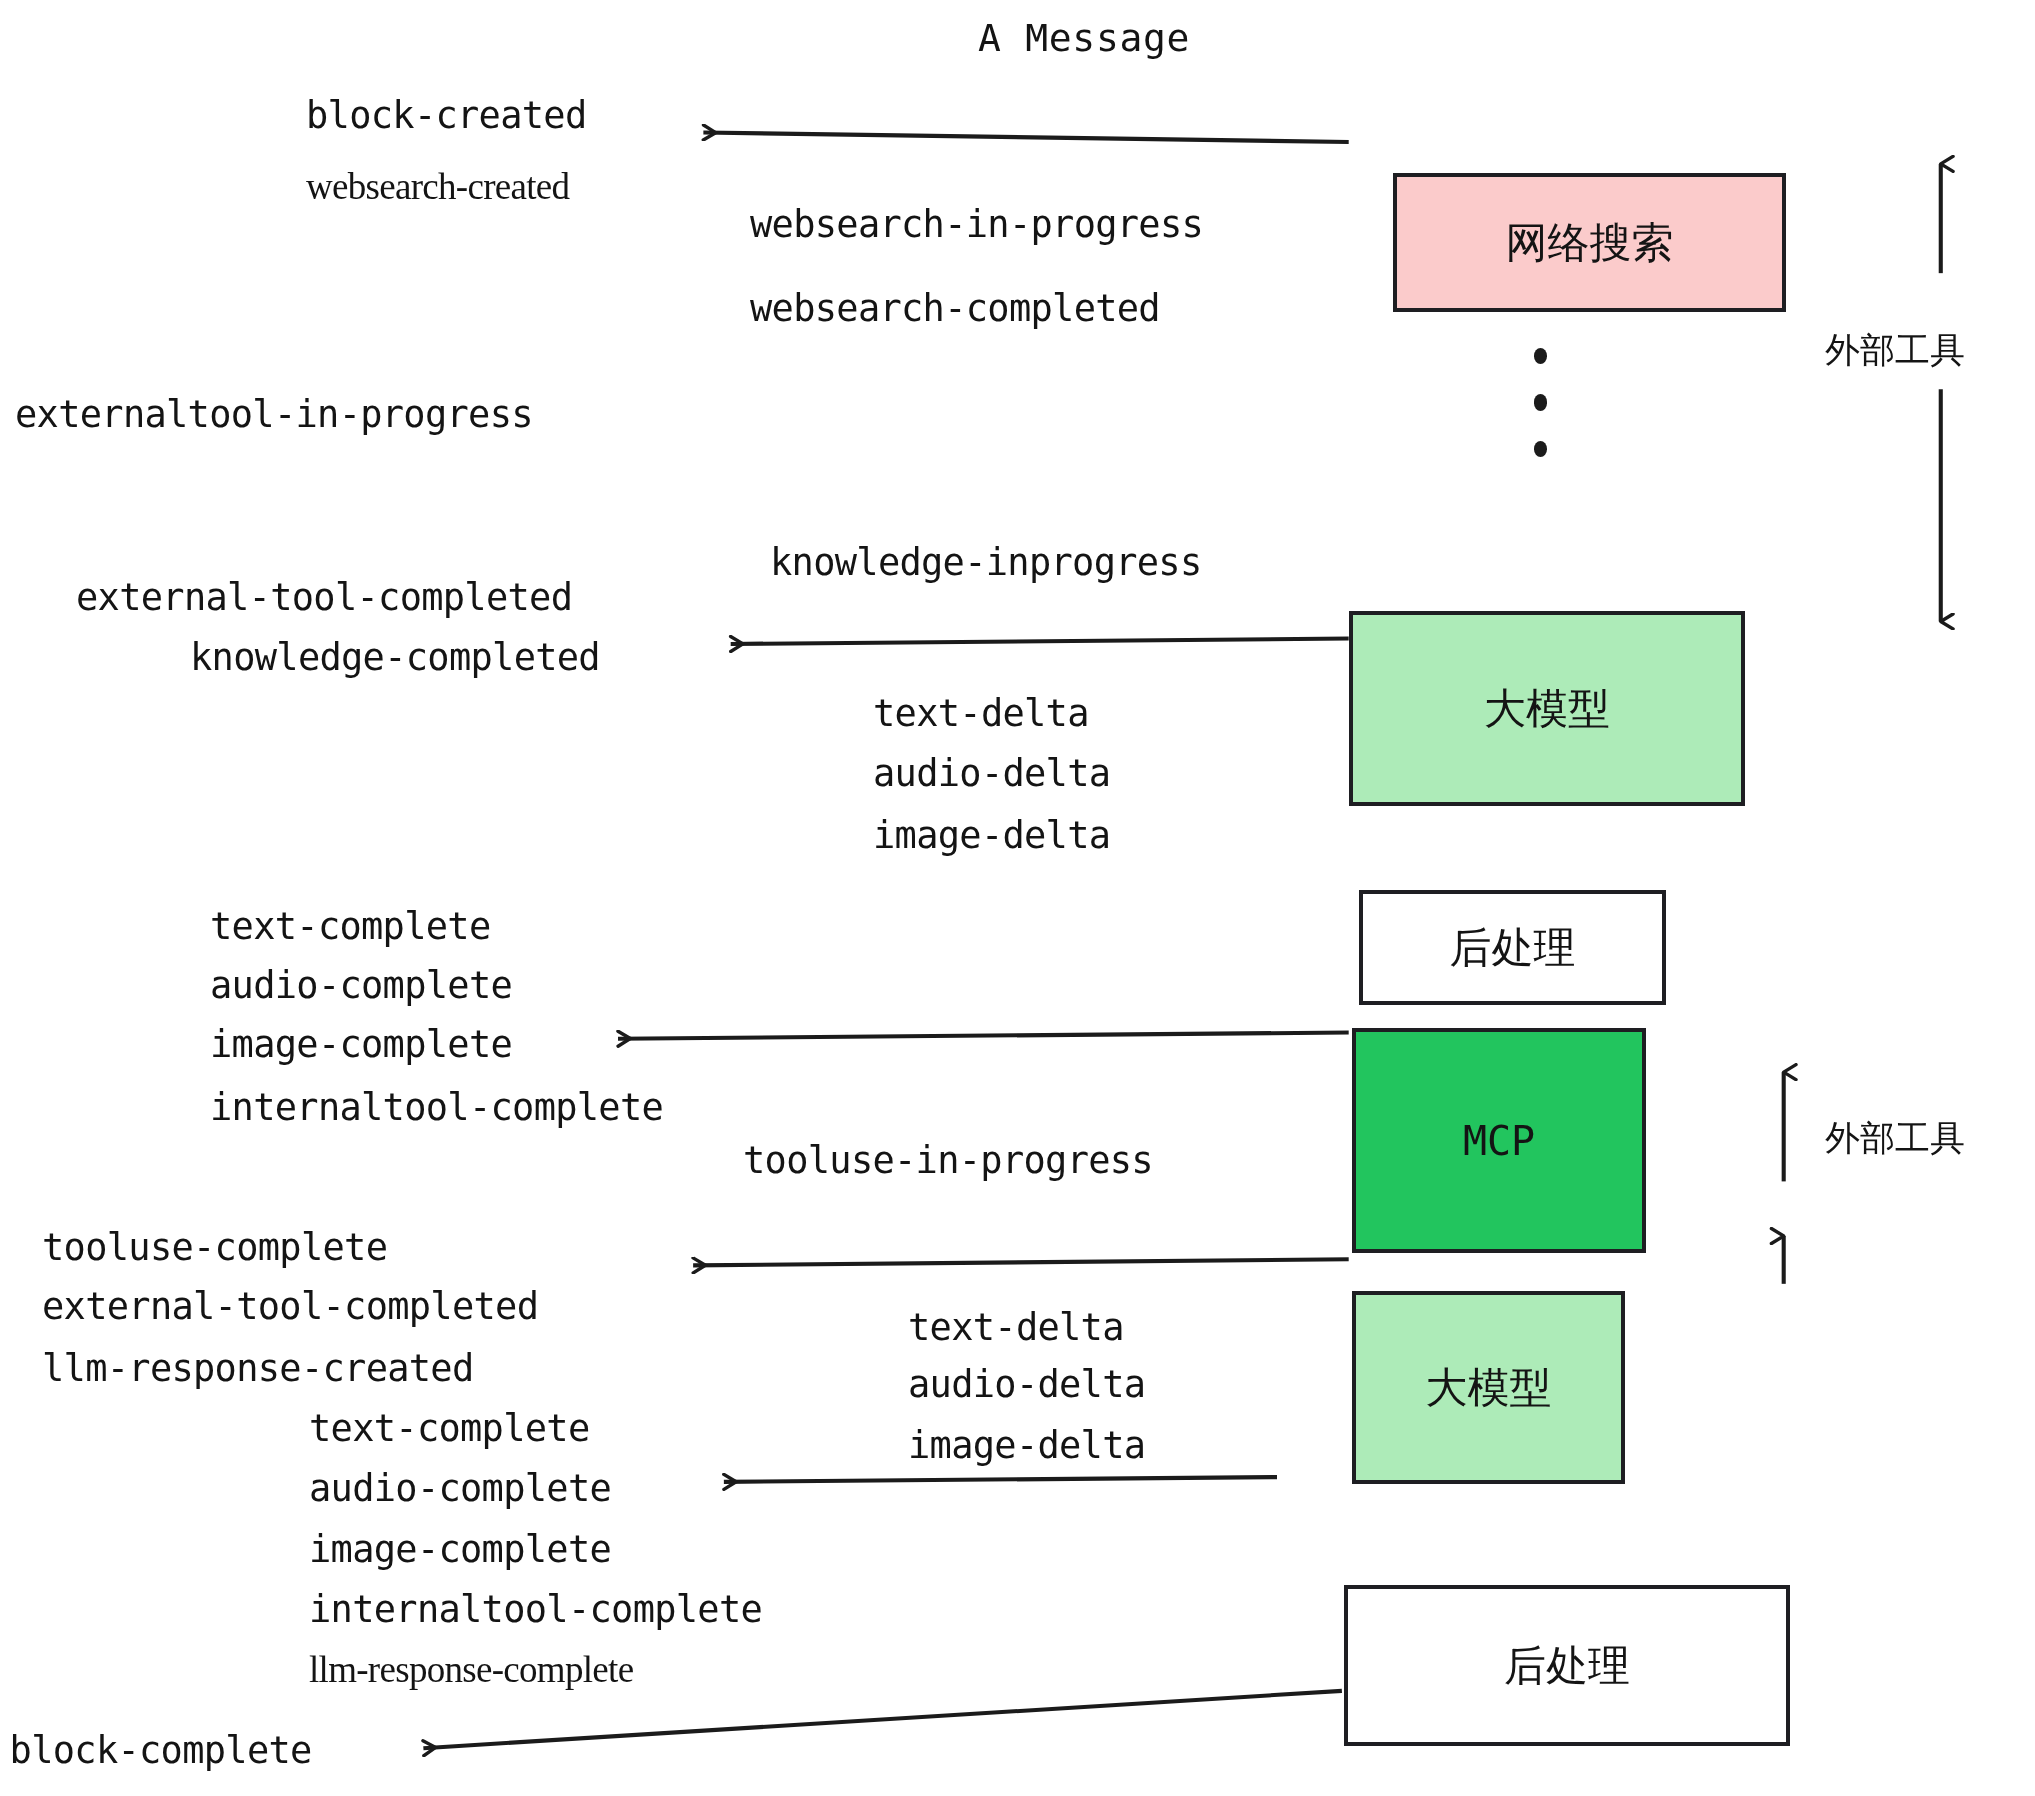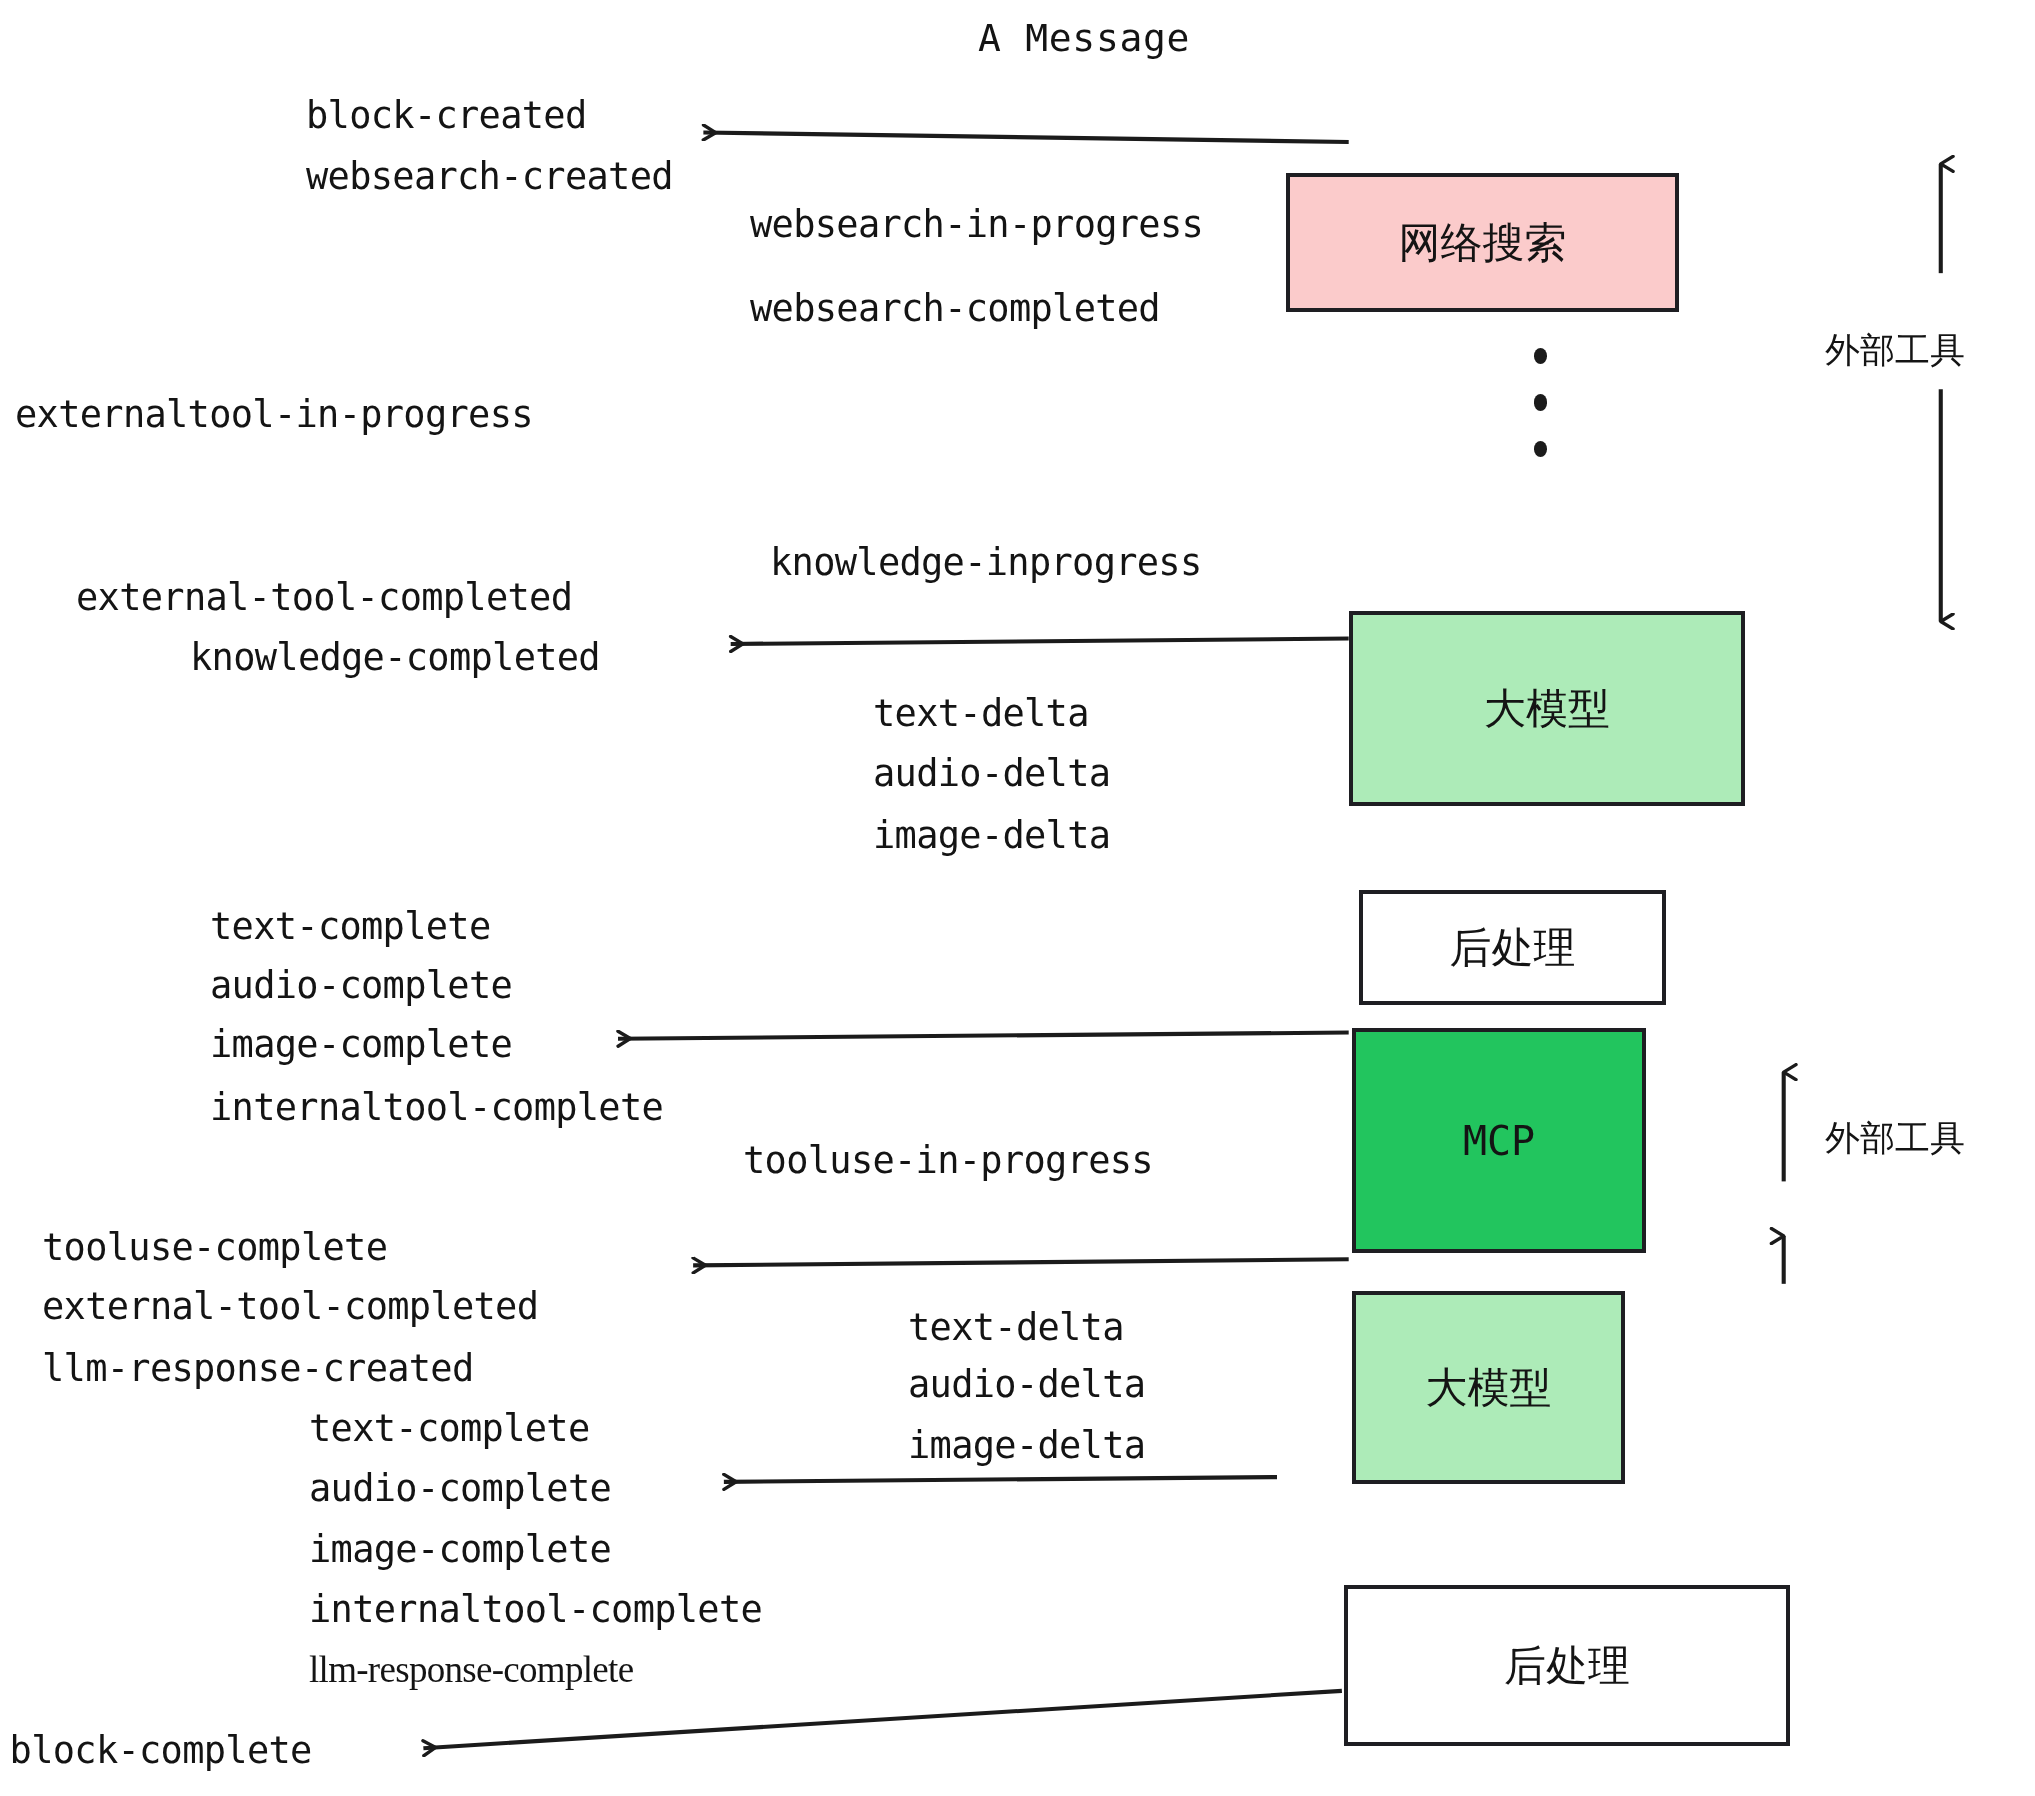--- a/index.html
+++ b/index.html
@@ -112,21 +112,21 @@
 
     <line x1="2842" y1="400" x2="2842" y2="240" stroke="#1b1b1b" stroke-width="6" marker-end="url(#ahU)"></line>
     <line x1="2842" y1="570" x2="2842" y2="910" stroke="#1b1b1b" stroke-width="6" marker-end="url(#ahD)"></line>
 
     <line x1="2612" y1="1730" x2="2612" y2="1570" stroke="#1b1b1b" stroke-width="6" marker-end="url(#ahU)"></line>
     <line x1="2612" y1="1880" x2="2612" y2="1810" stroke="#1b1b1b" stroke-width="6" marker-end="url(#ahD)"></line>
   </svg>
 
   <div class="title" style="left:978px; top:19px;">A Message</div>
 
-  <div class="node" style="left:1286px; top:173px; width:393px; height:139px; background:#FBCBCB;">
+  <div class="node" style="left:1393px; top:173px; width:393px; height:139px; background:#FBCBCB;">
     <span>网络搜索</span>
   </div>
 
   <div class="vdots" style="left:1533px; top:348px; width:15px; height:109px;">
     <span></span>
       <span></span>
       <span></span>
   </div>
 
 
@@ -149,21 +149,21 @@
   <div class="node" style="left:1344px; top:1585px; width:446px; height:161px; background:#FFFFFF;">
     <span>后处理</span>
   </div>
 
   <div class="side-label" style="left:1825px; top:333px;">外部工具</div>
 
   <div class="side-label" style="left:1825px; top:1121px;">外部工具</div>
 
   <div class="evt" style="left:306px; top:97px;">block-created</div>
 
-  <div class="evt" style="left:306px; top:158px;">websearch-created</div>
+  <div class="evt" style="left:306px; top:168px;font-family:Liberation Serif, serif;">websearch-created</div>
 
   <div class="evt" style="left:750px; top:290px;">websearch-completed</div>
 
   <div class="evt" style="left:750px; top:206px;">websearch-in-progress</div>
 
   <div class="evt" style="left:15px; top:396px;">externaltool-in-progress</div>
 
   <div class="evt" style="left:770px; top:544px;">knowledge-inprogress</div>
 
   <div class="evt" style="left:76px; top:579px;">external-tool-completed</div>

